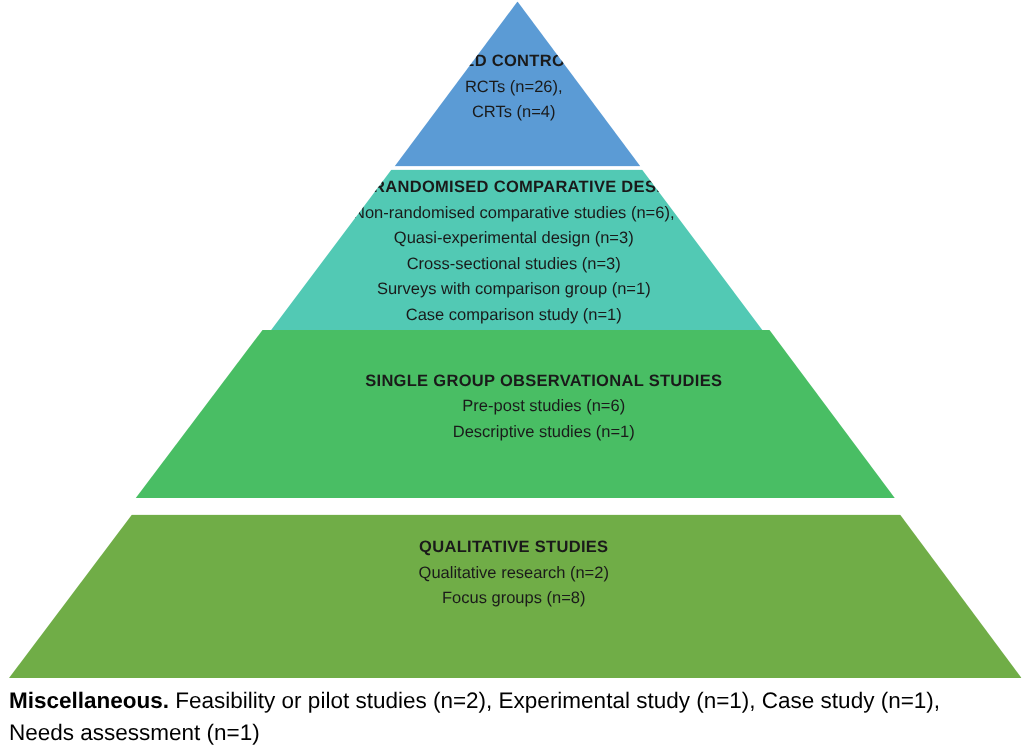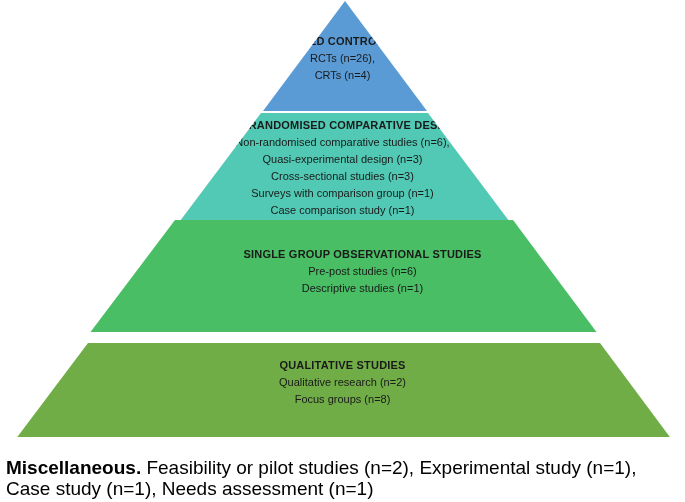--- a/index.html
+++ b/index.html
@@ -31,21 +31,21 @@
     clip-path: polygon(261px 0px, 428px 0px, 512px 112px, 177px 112px);
   }
   .tier-3 {
     top: 220px;
     height: 112px;
     clip-path: polygon(175px 0px, 513px 0px, 598px 114px, 89px 114px);
     padding-left: 40px;
   }
   .tier-4 {
     top: 343px;
-    height: 94px;
+    height: 109px;
     clip-path: polygon(88px 0px, 600px 0px, 681px 109px, 6px 109px);
   }
   .tier-content {
     position: absolute;
     left: 0;
     width: 100%;
     text-align: center;
     color: #1a1a1a;
   }
   .tier-1 .tier-content { top: 33px; }
@@ -60,21 +60,21 @@
   }
   .tier-item {
     font-size: 11px;
     line-height: 17px;
   }
   .footnote {
     position: absolute;
     top: 457px;
     left: 6px;
     width: 668px;
-    font-size: 19px;
+    font-size: 15px;
     line-height: 21px;
     color: #000000;
     text-align: left;
   }
   .footnote-label {
     font-weight: bold;
   }
 </style>
 </head>
 <body>

